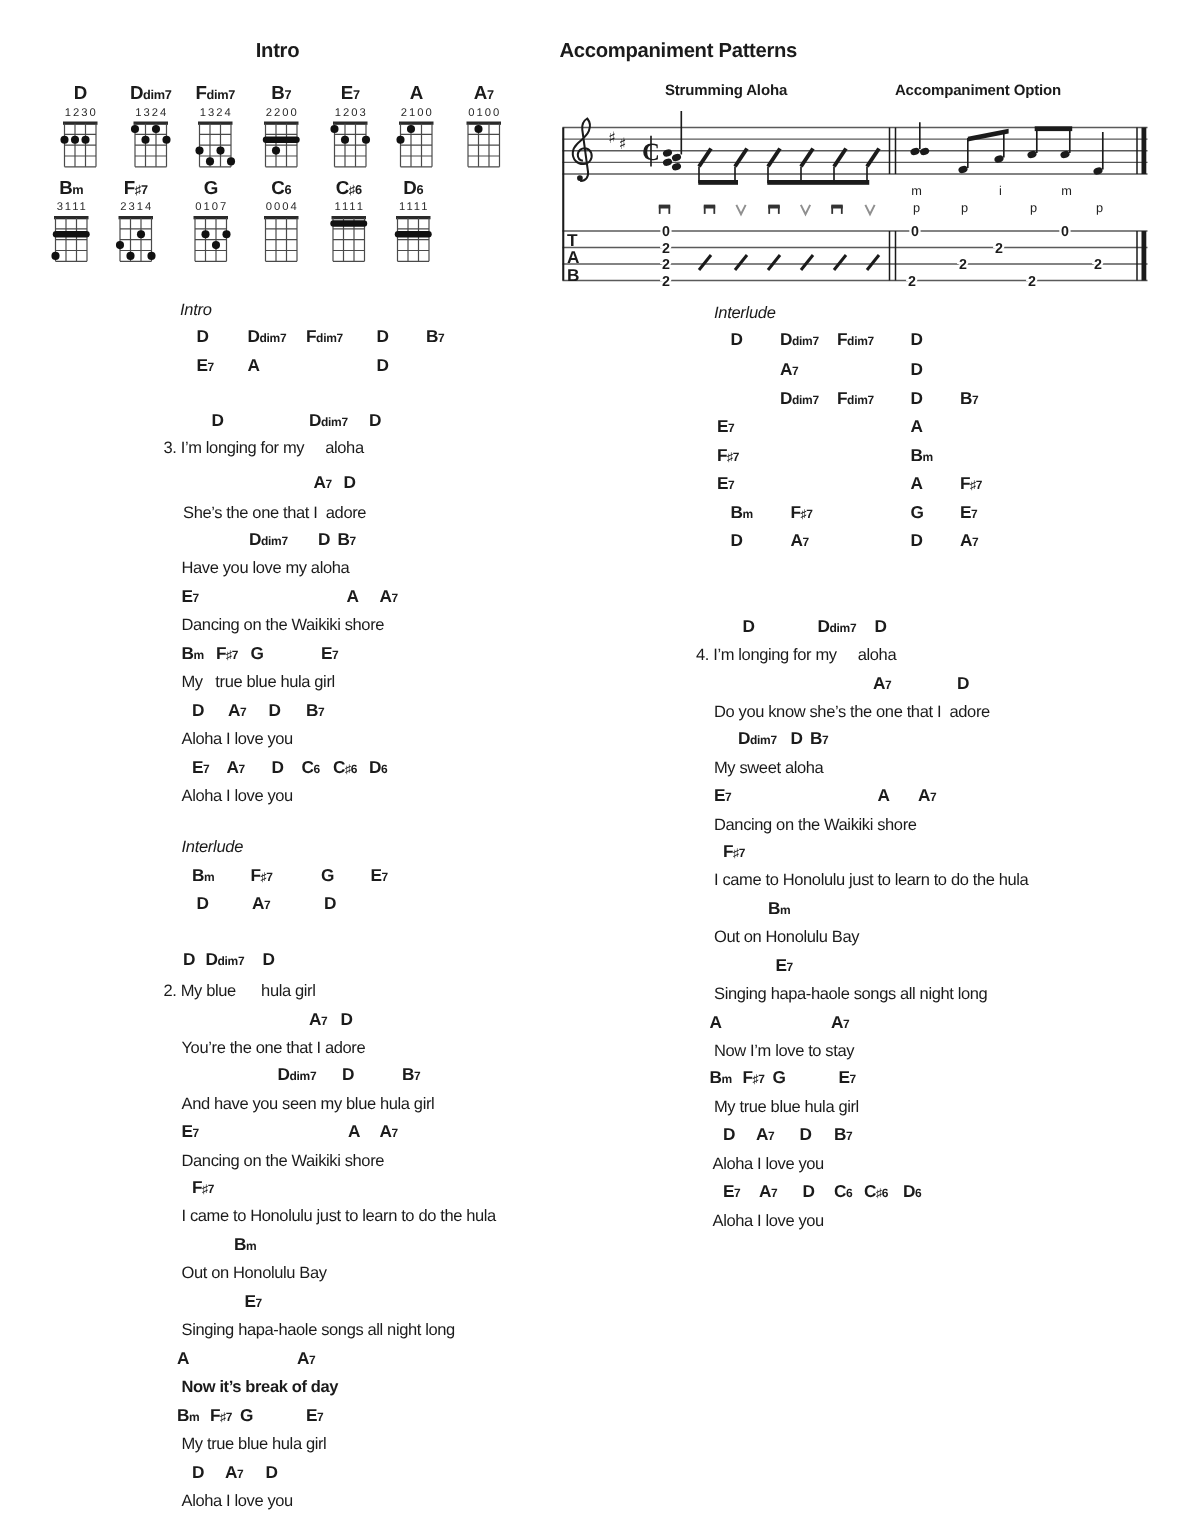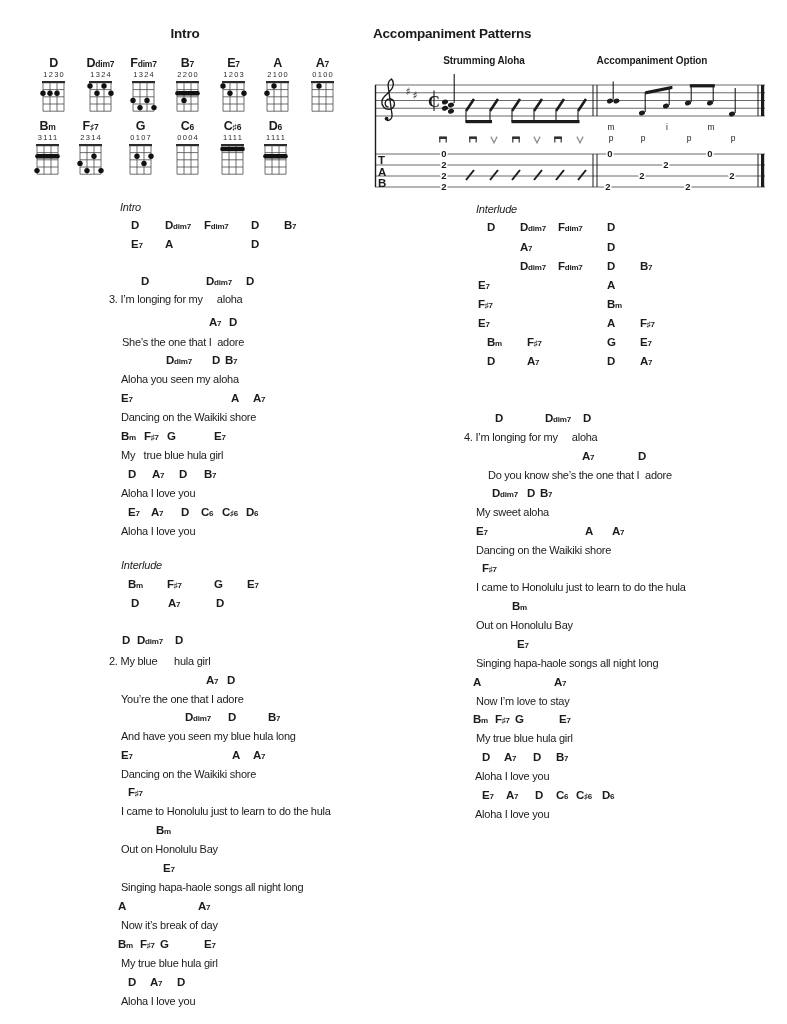--- a/index.html
+++ b/index.html
@@ -435,21 +435,21 @@
       <span class="chord-main">D</span>
       <span class="chord-sub">dim7</span>
     </span>
     <span class="chord" style="left: 212px; top: 355px;">
       <span class="chord-main">D</span>
     </span>
     <span class="chord" style="left: 225px; top: 355px;">
       <span class="chord-main">B</span>
       <span class="chord-sub">7</span>
     </span>
-    <span class="lyric" style="left: 121px; top: 374px;">Aloha you seen my aloha</span>
+    <span class="lyric" style="left: 121px; top: 374px;">Have you love my aloha</span>
     <span class="chord" style="left: 121px; top: 393px;">
       <span class="chord-main">E</span>
       <span class="chord-sub">7</span>
     </span>
     <span class="chord" style="left: 231px; top: 393px;">
       <span class="chord-main">A</span>
     </span>
     <span class="chord" style="left: 253px; top: 393px;">
       <span class="chord-main">A</span>
       <span class="chord-sub">7</span>
@@ -559,21 +559,21 @@
       <span class="chord-main">D</span>
       <span class="chord-sub">dim7</span>
     </span>
     <span class="chord" style="left: 228px; top: 712px;">
       <span class="chord-main">D</span>
     </span>
     <span class="chord" style="left: 268px; top: 712px;">
       <span class="chord-main">B</span>
       <span class="chord-sub">7</span>
     </span>
-    <span class="lyric" style="left: 121px; top: 731px;">And have you seen my blue hula long</span>
+    <span class="lyric" style="left: 121px; top: 731px;">And have you seen my blue hula girl</span>
     <span class="chord" style="left: 121px; top: 750px;">
       <span class="chord-main">E</span>
       <span class="chord-sub">7</span>
     </span>
     <span class="chord" style="left: 232px; top: 750px;">
       <span class="chord-main">A</span>
     </span>
     <span class="chord" style="left: 253px; top: 750px;">
       <span class="chord-main">A</span>
       <span class="chord-sub">7</span>
@@ -594,21 +594,21 @@
       <span class="chord-sub">7</span>
     </span>
     <span class="lyric" style="left: 121px; top: 882px;">Singing hapa-haole songs all night long</span>
     <span class="chord" style="left: 118px; top: 901px;">
       <span class="chord-main">A</span>
     </span>
     <span class="chord" style="left: 198px; top: 901px;">
       <span class="chord-main">A</span>
       <span class="chord-sub">7</span>
     </span>
-    <span class="lyric" style="left: 121px; top: 920px;">Now it’s break of day</span>
+    <span class="lyric" style="left: 121px; top: 920px; font-weight: bold;">Now it’s break of day</span>
     <span class="chord" style="left: 118px; top: 939px;">
       <span class="chord-main">B</span>
       <span class="chord-sub">m</span>
     </span>
     <span class="chord" style="left: 140px; top: 939px;">
       <span class="chord-main">F</span>
       <span class="chord-sub">♯7</span>
     </span>
     <span class="chord" style="left: 160px; top: 939px;">
       <span class="chord-main">G</span>
@@ -732,21 +732,21 @@
       <span class="chord-main">D</span>
     </span>
     <span class="lyric" style="left: 464px; top: 432px;">4. I’m longing for my     aloha</span>
     <span class="chord" style="left: 582px; top: 451px;">
       <span class="chord-main">A</span>
       <span class="chord-sub">7</span>
     </span>
     <span class="chord" style="left: 638px; top: 451px;">
       <span class="chord-main">D</span>
     </span>
-    <span class="lyric" style="left: 488px; top: 470px;">Do you know she’s the one that I  adore</span>
+    <span class="lyric" style="left: 476px; top: 470px;">Do you know she’s the one that I  adore</span>
     <span class="chord" style="left: 492px; top: 488px;">
       <span class="chord-main">D</span>
       <span class="chord-sub">dim7</span>
     </span>
     <span class="chord" style="left: 527px; top: 488px;">
       <span class="chord-main">D</span>
     </span>
     <span class="chord" style="left: 540px; top: 488px;">
       <span class="chord-main">B</span>
       <span class="chord-sub">7</span>

